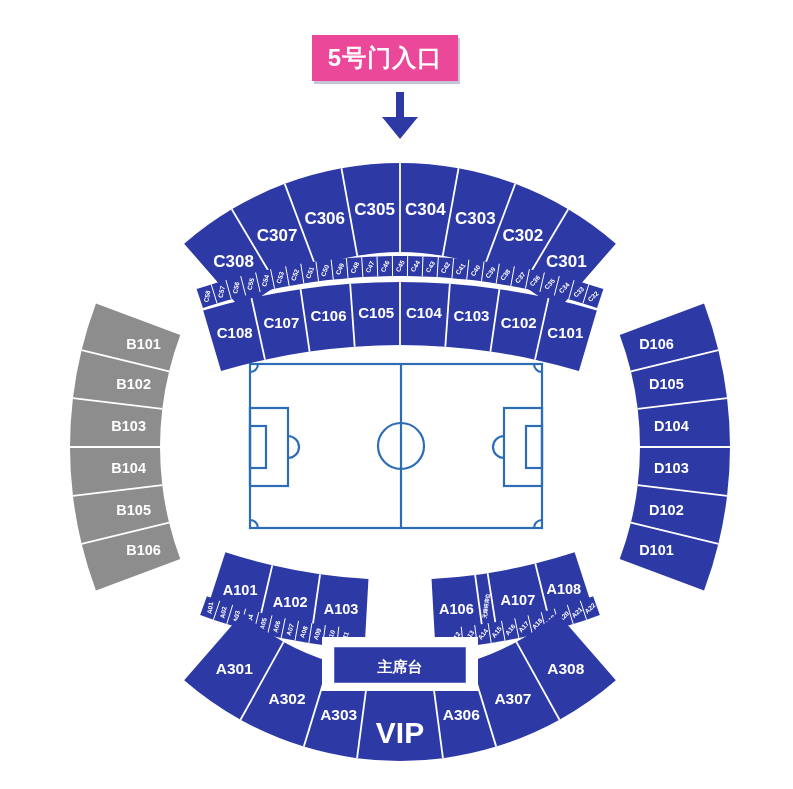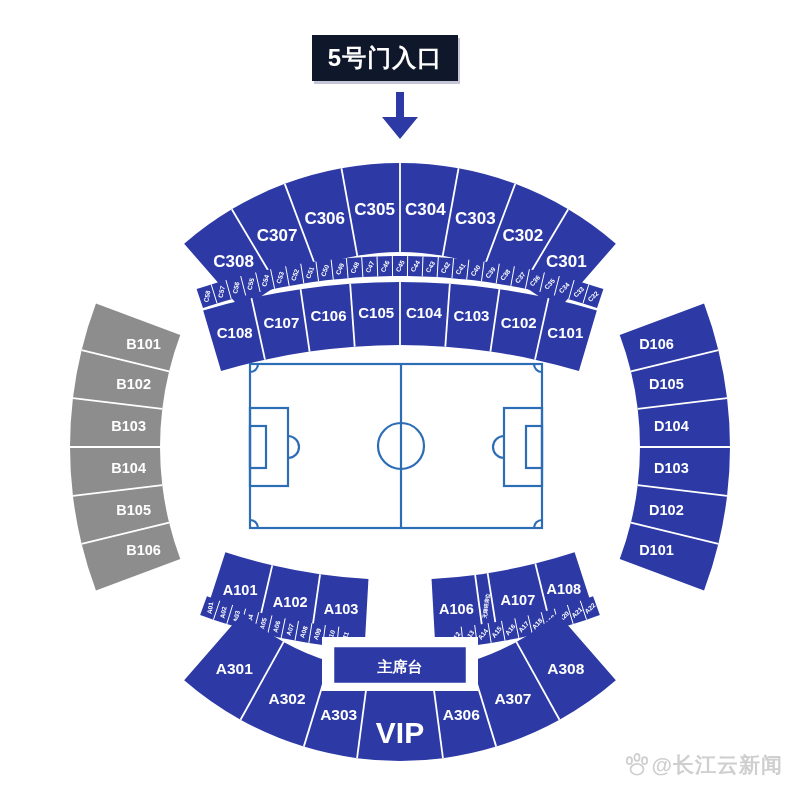--- a/index.html
+++ b/index.html
@@ -1,21 +1,21 @@
 <!DOCTYPE html>
 <html><head>
 <meta charset="utf-8">
 <style>
   html,body{margin:0;padding:0;background:#fff;}
   #stage{position:relative;width:793px;height:789px;background:#ffffff;overflow:hidden;
          font-family:"Liberation Sans",sans-serif;}
   #map{position:absolute;left:0;top:0;}
   svg text{font-family:"Liberation Sans",sans-serif;font-weight:bold;fill:#ffffff;
            text-anchor:middle;dominant-baseline:central;}
-  .banner{position:absolute;left:312px;top:35px;width:146px;height:46px;background:#0f172a;
+  .banner{position:absolute;left:312px;top:35px;width:146px;height:46px;background:#ec4899;
           color:#fff;font-weight:bold;font-size:24px;display:flex;align-items:center;
           justify-content:center;letter-spacing:1px;box-shadow:2px 3px 0 rgba(20,25,90,.25);}
   .watermark{position:absolute;right:10px;bottom:10px;display:flex;align-items:center;gap:2px;
              color:#cfcfcf;font-weight:bold;font-size:21px;letter-spacing:1px;}
 </style>
 </head>
 <body>
 
 <div id="stage">
 
@@ -305,22 +305,13 @@
       <path d="M258,528 A8,8 0 0 0 250,520"></path>
     </g>
 
     <rect x="322" y="637" width="156" height="54" fill="#ffffff"></rect>
     <rect x="333" y="646" width="134" height="38" fill="#2d3aa6" stroke="#ffffff" stroke-width="2.5"></rect>
     <text x="400" y="666" font-size="15">主席台</text>
   </svg>
 
   <div class="banner">5号门入口</div>
 
-  <div class="watermark">
-    <svg width="26" height="26" viewBox="0 0 24 24" fill="none" stroke="#cfcfcf" stroke-width="1.6">
-      <ellipse cx="5" cy="8" rx="2.4" ry="3.2"></ellipse>
-      <ellipse cx="12" cy="5" rx="2.4" ry="3.2"></ellipse>
-      <ellipse cx="19" cy="8" rx="2.4" ry="3.2"></ellipse>
-      <ellipse cx="12" cy="16" rx="6" ry="5"></ellipse>
-    </svg>
-    <span>@长江云新闻</span>
-  </div>
 </div>
 
 </body></html>

